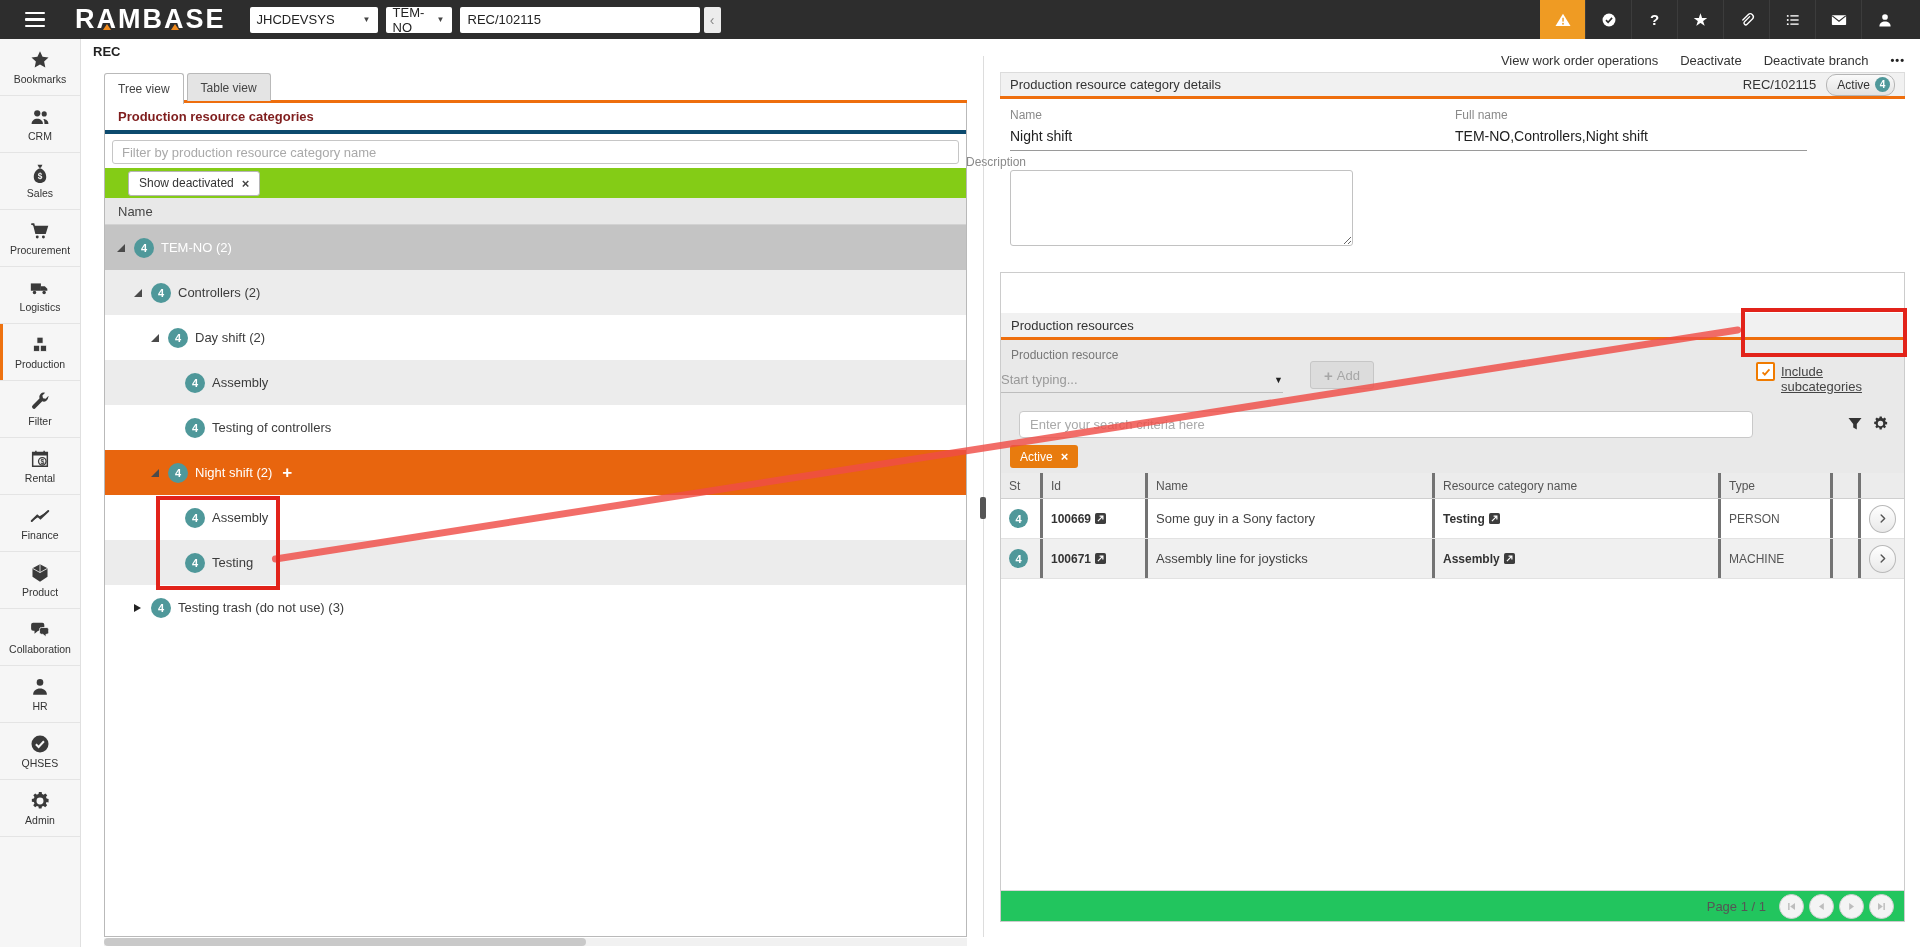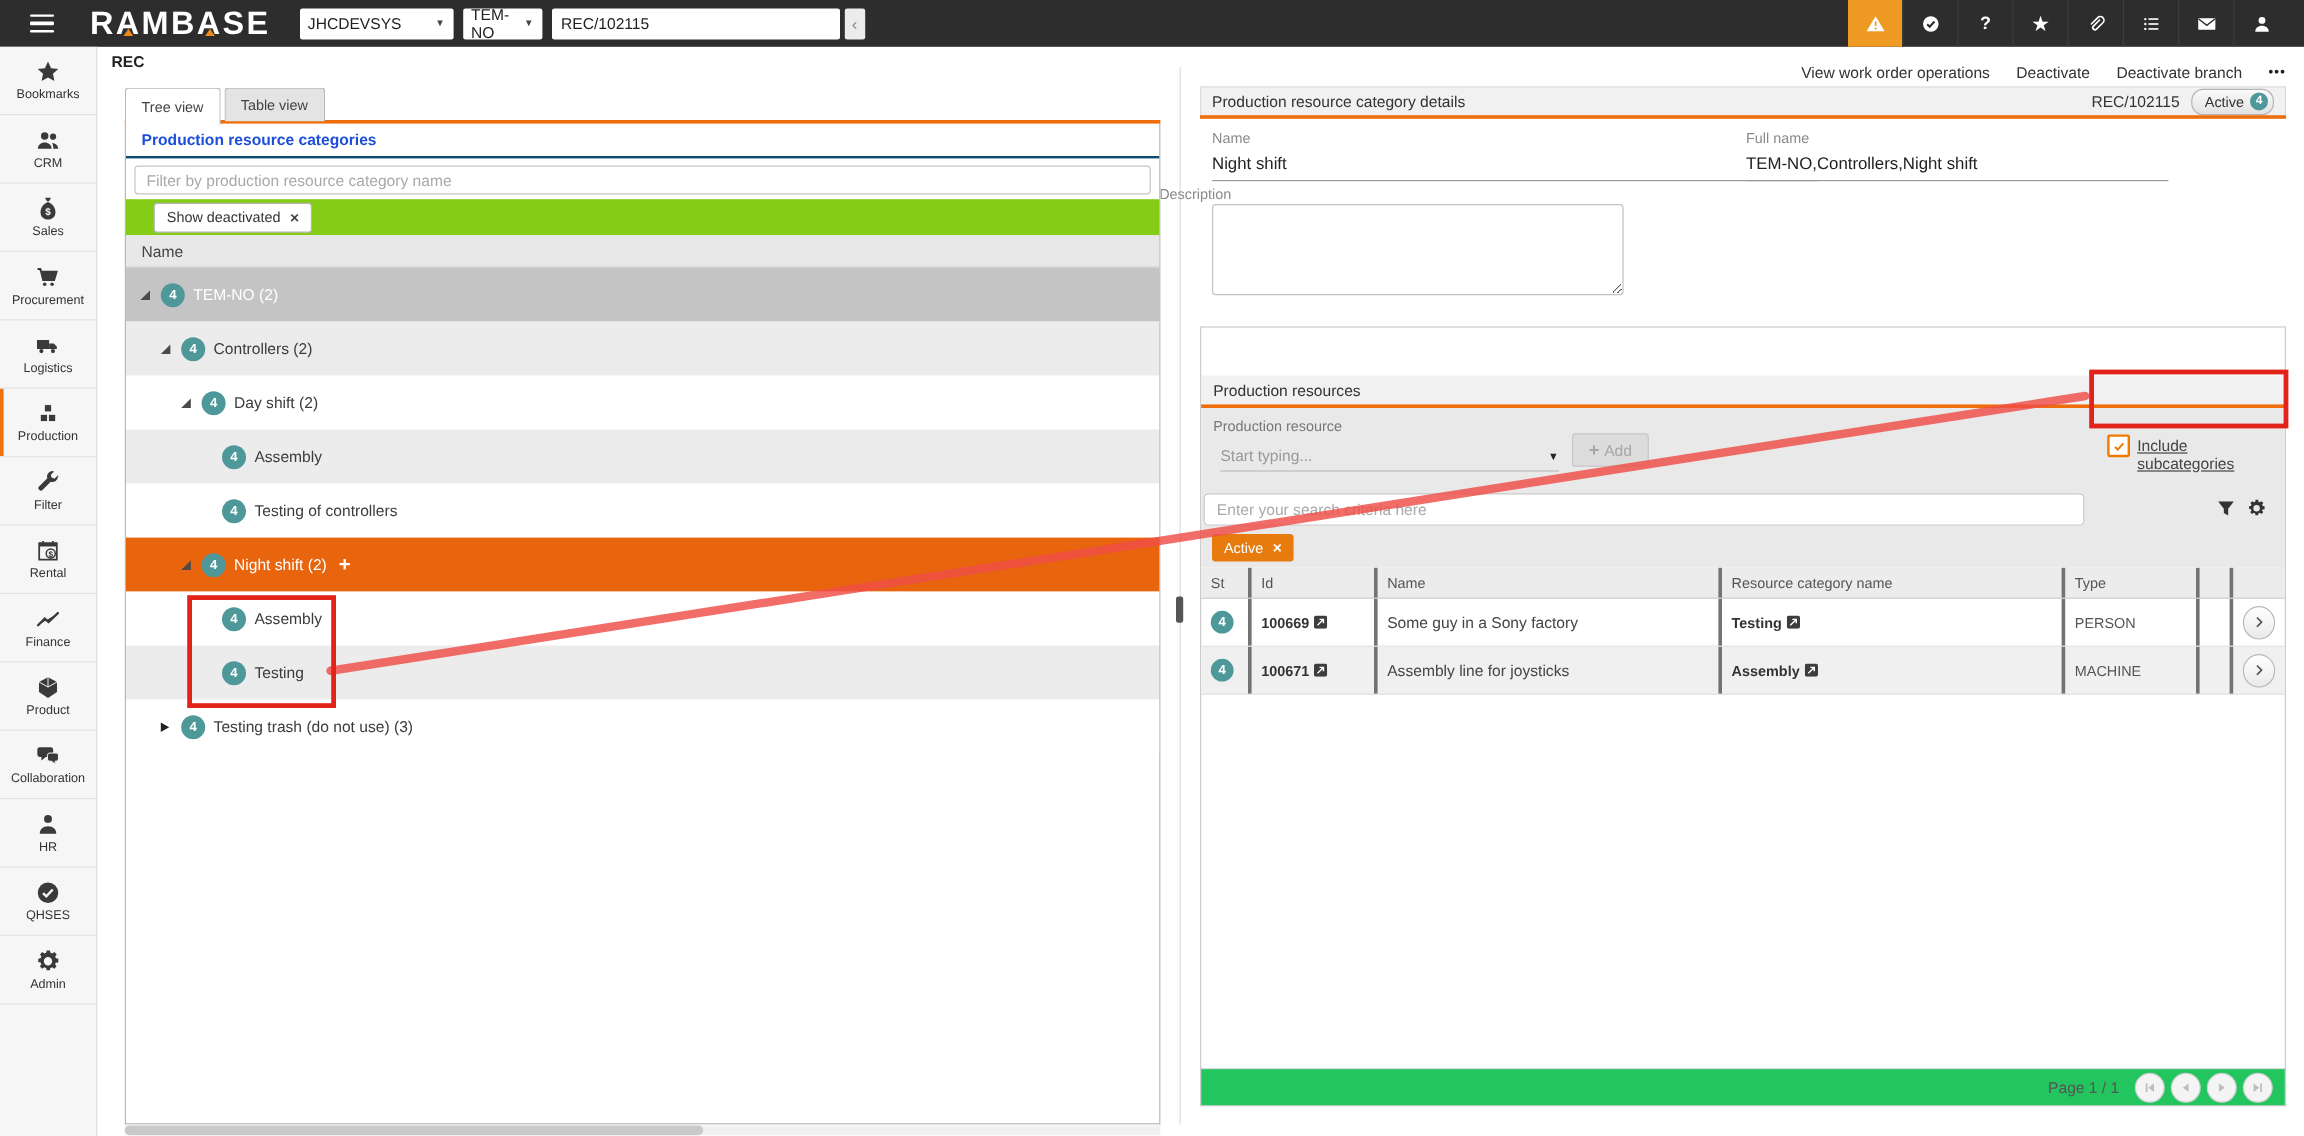--- a/index.html
+++ b/index.html
@@ -37,22 +37,22 @@
   
   .page-title{position:absolute;left:93px;top:44px;font-size:13px;font-weight:bold;color:#222;}
   
   .tabs{position:absolute;left:104px;top:73px;display:flex;z-index:3;}
   .tab{height:27px;padding:0 13px;font-size:12px;display:flex;align-items:center;border:1px solid #b9b9b9;border-bottom:none;
     border-radius:3px 3px 0 0;background:#e4e4e4;color:#444;margin-right:3px;cursor:pointer;}
   .tab.active{background:#fff;height:30px;z-index:4;}
   .tabs-rule{position:absolute;left:104px;top:100px;width:863px;height:3px;background:#ee6e0d;z-index:2;}
   .panel{position:absolute;left:104px;top:103px;width:863px;bottom:10px;border:1px solid #b9b9b9;border-top:none;background:#fff;
     box-sizing:border-box;z-index:1;}
-  .panel-header{height:27px;border-bottom:2px solid #0c4a6e;display:flex;align-items:center;padding-left:13px;
-    font-size:13px;font-weight:bold;color:#1d4ed8;}
+  .panel-header{height:27px;border-bottom:4px solid #0c4a6e;display:flex;align-items:center;padding-left:13px;
+    font-size:13px;font-weight:bold;color:#7f1d1d;}
   .filter-wrap{padding:6px 7px 4px 7px;}
   .filter-input{width:100%;height:24px;border:1px solid #c6c6c6;border-radius:3px;padding:0 9px;font-size:13px;color:#333;
     box-sizing:border-box;font-family:"Liberation Sans",sans-serif;}
   .filter-input::placeholder{color:#a9a9a9;}
   .chip-band{height:30px;background:#84cc16;display:flex;align-items:center;padding-left:23px;text-align:right;}
   .chip{display:inline-flex;align-items:center;gap:8px;height:23px;padding:0 10px;background:#fff;border:1px solid #b5b5b5;
     border-radius:3px;font-size:12px;color:#333;cursor:pointer;}
   .chip .x{font-weight:bold;color:#444;font-size:13px;}
   .tree-colhead{height:26px;background:#e8e8e8;border-bottom:1px solid #d2d2d2;display:flex;align-items:center;padding-left:13px;
     font-size:13px;color:#444;}
@@ -87,31 +87,31 @@
   .f-label{font-size:12px;color:#8a8a8a;}
   .f-value{margin-top:6px;font-size:14px;color:#222;border-bottom:1px solid #9a9a9a;padding-bottom:6px;}
   .desc-area{position:absolute;left:1010px;top:170px;width:343px;height:76px;border:1px solid #c2c2c2;border-radius:3px;
     resize:both;font-family:"Liberation Sans",sans-serif;font-size:13px;padding:4px;box-sizing:border-box;}
   
   .res-box{position:absolute;left:1000px;top:272px;width:905px;bottom:25px;border:1px solid #ccc;box-sizing:border-box;background:#fff;}
   .res-bar{height:24px;background:#f1f1f1;display:flex;align-items:center;padding:0 10px;font-size:13px;color:#333;margin-top:40px;}
   .res-rule{height:3px;background:#ee6e0d;}
   .res-controls{height:133px;background:#e9e9e9;position:relative;}
   .pr-label{position:absolute;left:10px;top:8px;font-size:12px;color:#777;}
-  .pr-combo{position:absolute;left:16px;top:27px;width:282px;height:25px;border-bottom:1px solid #bdbdbd;display:flex;
+  .pr-combo{position:absolute;left:0;top:27px;width:282px;height:25px;border-bottom:1px solid #bdbdbd;display:flex;
     align-items:center;justify-content:space-between;font-size:13px;color:#999;cursor:pointer;}
   .pr-combo .arr{color:#222;font-size:9px;}
   .add-btn{position:absolute;left:309px;top:21px;width:64px;height:28px;background:#dcdcdc;border:1px solid #c6c6c6;border-radius:3px;
     color:#a6a6a6;font-size:13px;display:flex;align-items:center;justify-content:center;gap:4px;box-sizing:border-box;}
   .add-btn .p{font-weight:bold;font-size:15px;}
   .inc-check{position:absolute;left:755px;top:22px;width:15px;height:15px;background:#fff;border:2px solid #f07b00;border-radius:2px;
     display:flex;align-items:center;justify-content:center;cursor:pointer;}
   .inc-check svg{width:12px;height:12px;}
   .inc-label{position:absolute;left:780px;top:24px;font-size:13px;color:#444;text-decoration:underline;}
-  .search-input{position:absolute;left:2px;top:71px;width:734px;height:27px;border:1px solid #c9c9c9;border-radius:4px;padding:0 10px;
+  .search-input{position:absolute;left:18px;top:71px;width:734px;height:27px;border:1px solid #c9c9c9;border-radius:4px;padding:0 10px;
     font-size:13px;box-sizing:border-box;font-family:"Liberation Sans",sans-serif;color:#333;}
   .search-input::placeholder{color:#a9a9a9;}
   .ico-funnel{position:absolute;right:41px;top:76px;width:16px;height:16px;cursor:pointer;}
   .ico-gear{position:absolute;right:15px;top:75px;width:17px;height:17px;cursor:pointer;}
   .active-chip{position:absolute;left:9px;top:105px;height:23px;padding:0 10px;background:#e87b0e;border-radius:3px;color:#fff;
     font-size:12px;display:inline-flex;align-items:center;gap:8px;cursor:pointer;}
   .active-chip .x{font-weight:bold;font-size:13px;}
   .res-thead{display:flex;height:25px;background:#ececec;border-bottom:1px solid #cfcfcf;align-items:center;font-size:12px;color:#555;}
   .res-row{display:flex;height:39px;align-items:center;font-size:13px;color:#444;border-bottom:1px solid #e2e2e2;cursor:pointer;}
   .res-row.alt{background:#f0f0f0;}

